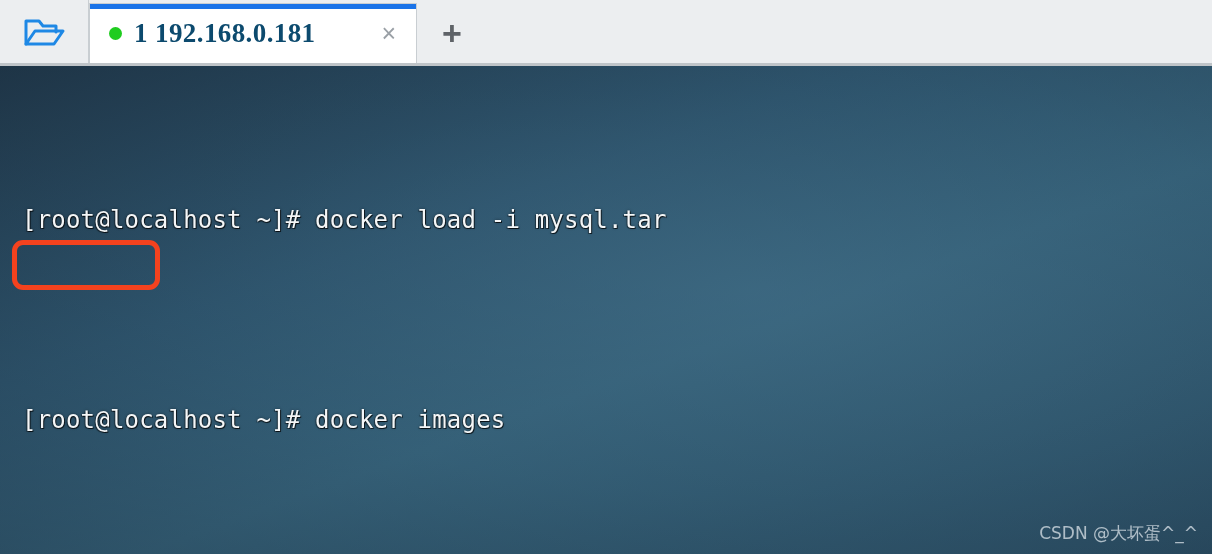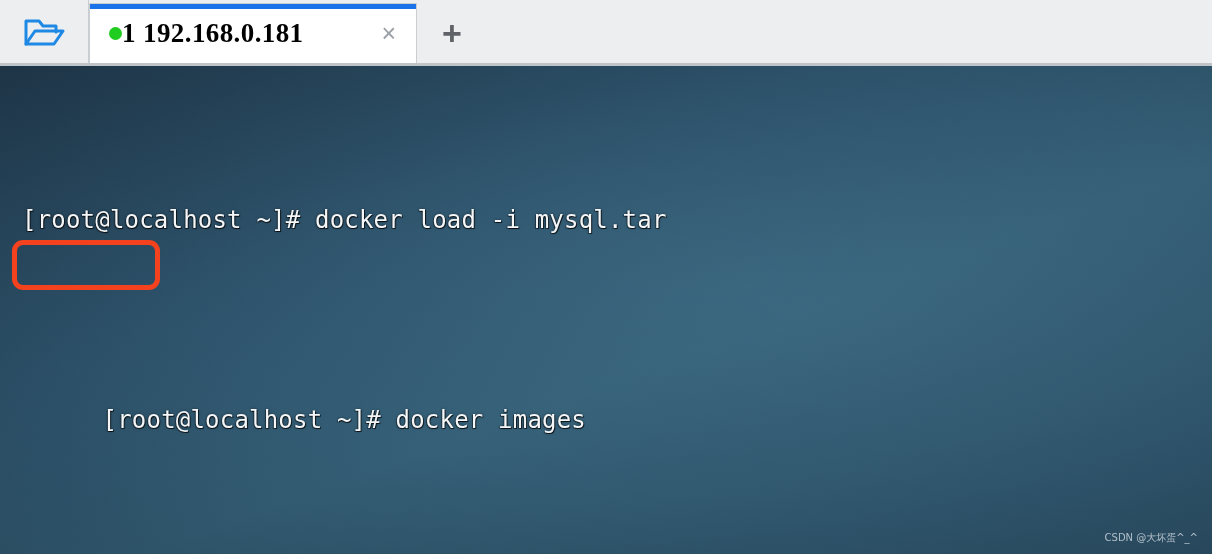--- a/index.html
+++ b/index.html
@@ -65,23 +65,24 @@
     background: #1a73e8;
   }
   .tab-dot {
     width: 13px; height: 13px;
     border-radius: 50%;
     background: #1fcc1f;
     margin-left: 19px;
     flex: none;
   }
   .tab-title {
+    margin-left: 12px;
     font-size: 27px;
     font-weight: bold;
-    color: #000000;
+    color: #0c4a6e;
     letter-spacing: 0.4px;
     font-family: "Liberation Serif", serif;
     white-space: nowrap;
   }
   .tab-close {
     margin-left: auto;
     margin-right: 20px;
     font-size: 25px;
     color: #9aa0a6;
     line-height: 1;
@@ -125,39 +126,39 @@
     font-size: 24px;
     line-height: 40px;
     color: #f4f6f7;
     text-shadow:
       1px 1px 0 rgba(0,0,0,0.65),
       -1px 1px 0 rgba(0,0,0,0.35),
       0 0 3px rgba(0,0,0,0.45);
     white-space: pre;
     letter-spacing: 0.2px;
   }
-  .term-line { height: 40px; text-align: center; }
+  .term-line { height: 40px; }
 
   .highlight-box {
     position: absolute;
     left: 12px;
     top: 174px;
     width: 148px;
     height: 50px;
     border: 5px solid #f4421e;
     border-radius: 11px;
     box-sizing: border-box;
     pointer-events: none;
   }
 
   .watermark {
     position: absolute;
     right: 14px;
     bottom: 9px;
-    font-size: 10px;
+    font-size: 17px;
     color: rgba(226,233,238,0.72);
     font-family: "DejaVu Sans", sans-serif;
     white-space: nowrap;
   }
 </style>
 </head>
 <body>
 
 <div id="app">
 

